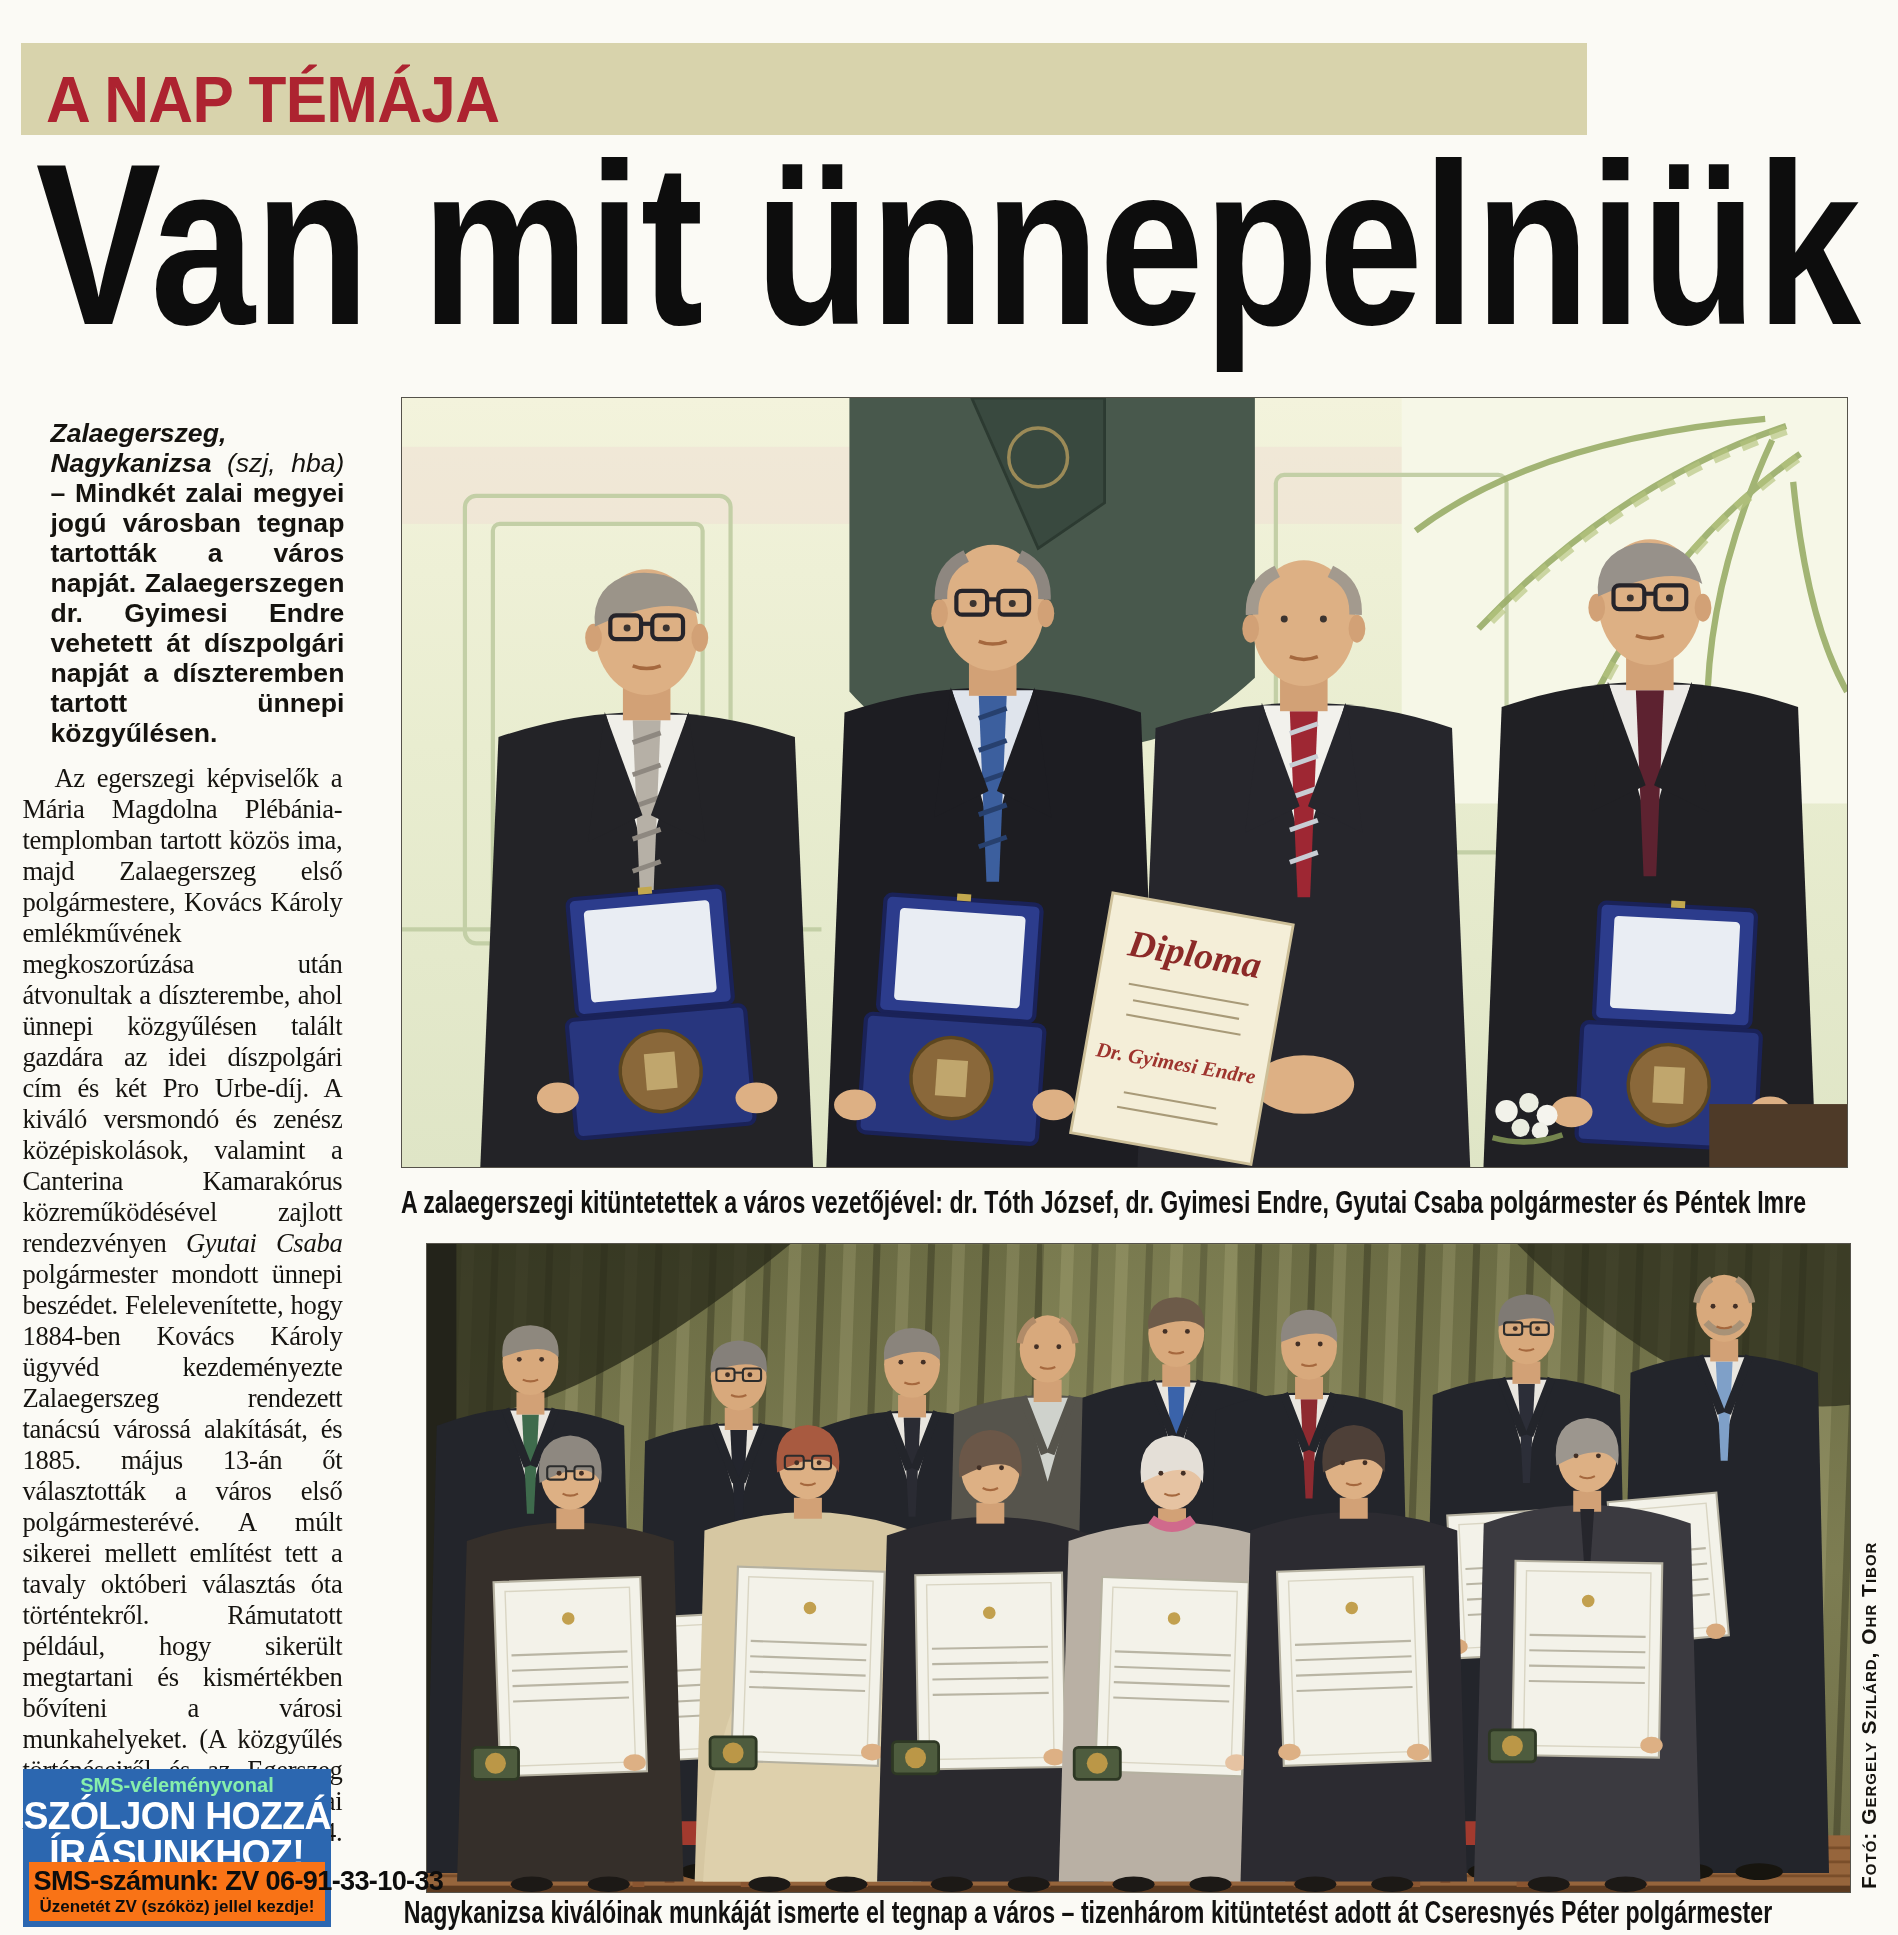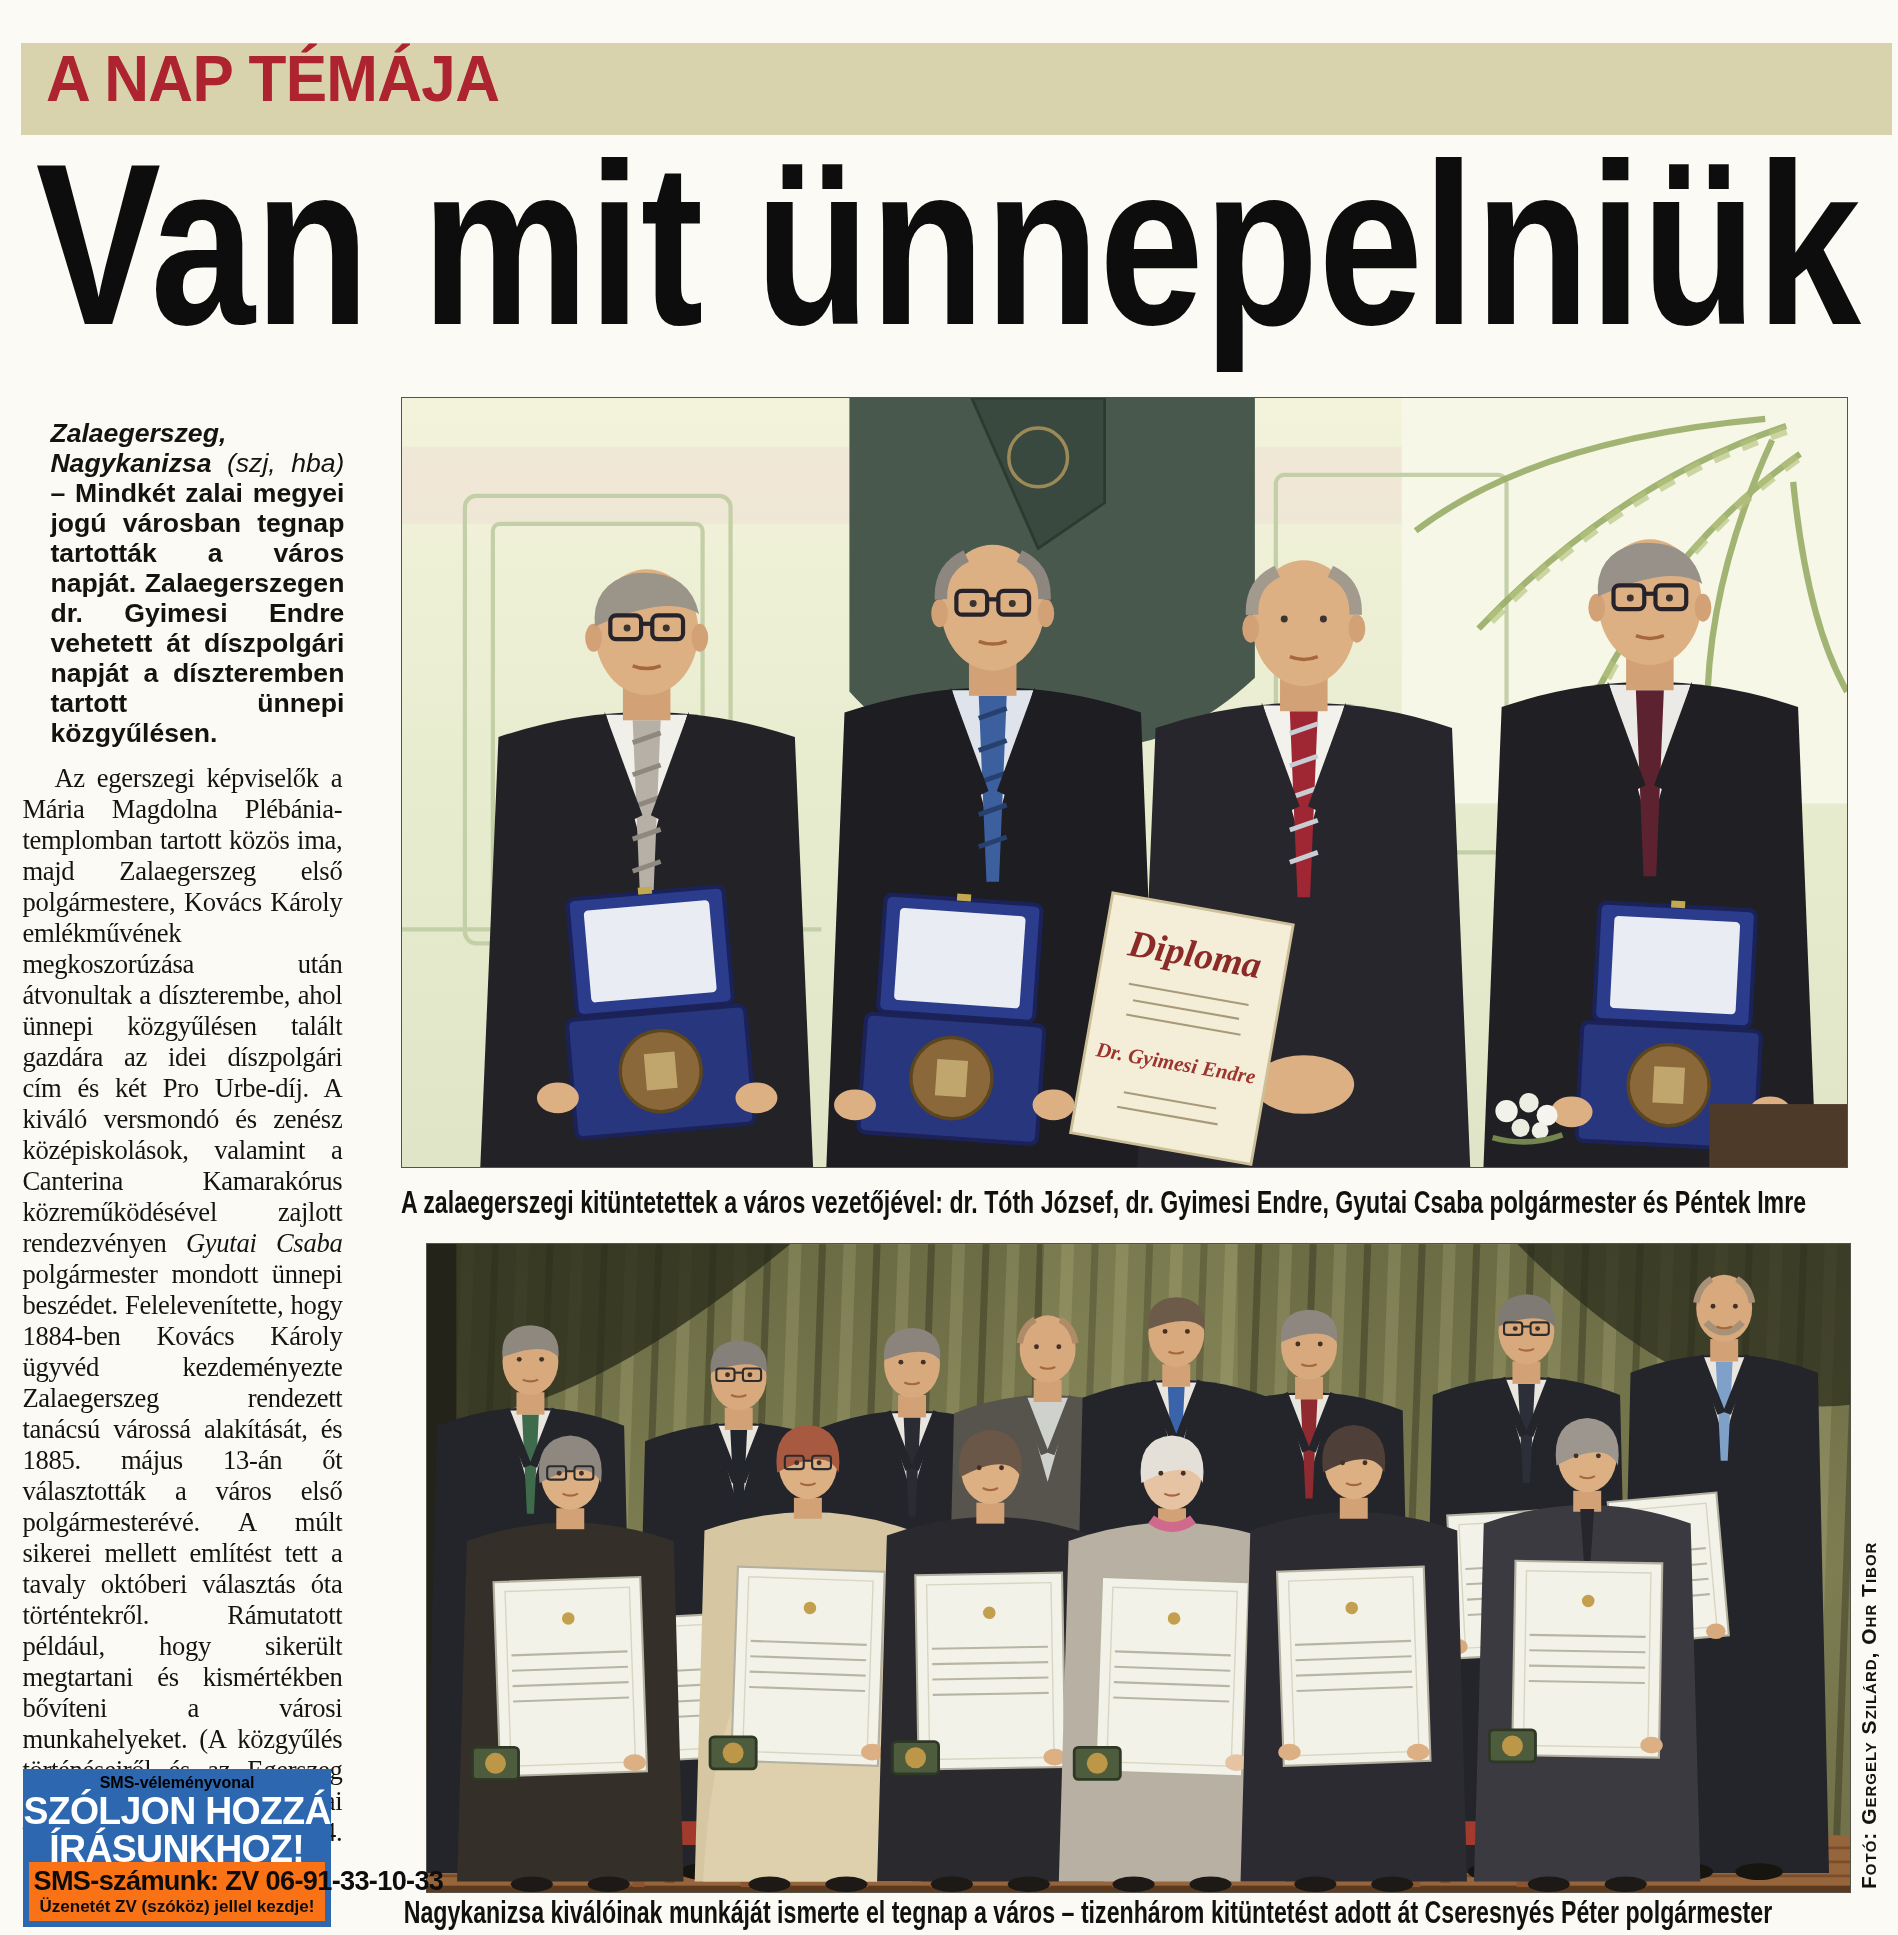--- a/index.html
+++ b/index.html
@@ -1,20 +1,20 @@
 <!DOCTYPE html>
 <html lang="hu" style="font-size:11.2px"><head>
 <meta charset="utf-8">
 <style>
   html,body{margin:0;padding:0;background:#e8e6e0;}
   #page{position:relative;width:1898px;height:1936px;background:#fbfaf5;overflow:hidden;
         font-family:"Liberation Sans",sans-serif;color:#111;}
   
-  .kicker{position:absolute;left:21px;top:43px;width:1871px;height:92px;background:#d8d3ac;
-          display:flex;align-items:flex-start;box-sizing:border-box;padding-left:25px;}
+  .kicker{position:absolute;left:21px;top:43px;width:1566px;height:92px;background:#d8d3ac;
+          display:flex;align-items:flex-end;box-sizing:border-box;padding-left:25px;}
   .kicker-label{font-size:62px;font-weight:800;letter-spacing:-0.7px;color:#ad2330;
                 font-family:"Liberation Sans",sans-serif;transform:scaleY(1.06);}
   .kicker-title{font-size:57px;font-weight:600;color:#15130f;margin-left:67px;letter-spacing:-0.7px;}
   
   .headline-svg{position:absolute;left:35px;top:148px;width:1832px;height:225px;display:block;}
   
   .leftcol{position:absolute;left:22.4px;top:418px;width:320px;}
   .lead{font-size:26.6px;line-height:30px;font-weight:600;width:294px;margin:0 0 0 28px;
         text-align:justify;color:#15130f;}
   .lead .dateline{font-weight:800;font-style:italic;}
@@ -30,21 +30,21 @@
   .caption-svg{position:absolute;display:block;}
   #caption1{left:401px;top:1181px;}
   #caption2{left:401px;top:1892px;}
   
   .credit{position:absolute;left:1857px;top:1889px;width:398px;transform:rotate(-90deg);
           transform-origin:0 0;font-size:21px;font-weight:600;letter-spacing:1px;
           font-variant:small-caps;color:#15130f;white-space:nowrap;}
   
   .smsbox{position:absolute;left:23px;top:1769px;width:308px;height:158px;background:#2c67b0;
           box-sizing:border-box;display:flex;flex-direction:column;align-items:center;}
-  .sms-tag{color:#000000;font-weight:700;font-size:16px;margin-top:4.9px;}
+  .sms-tag{color:#86efac;font-weight:700;font-size:20px;margin-top:4.9px;}
   .sms-big{color:#fff;font-weight:800;font-size:39px;line-height:38px;letter-spacing:-0.7px;
            transform:scaleX(.96);white-space:nowrap;}
   .sms-white{position:absolute;left:5.6px;right:5.6px;bottom:5.6px;background:#f97316;text-align:center;
              padding:2.1px 0 3.5px 0;}
   .sms-num{color:#0d0d0d;font-weight:800;font-size:28px;line-height:31px;letter-spacing:-0.7px;
            transform:scaleX(.97);white-space:nowrap;}
   .sms-hint{color:#0d0d0d;font-weight:700;font-size:17px;line-height:22.4px;white-space:nowrap;}
 </style>
 </head>
 <body>

